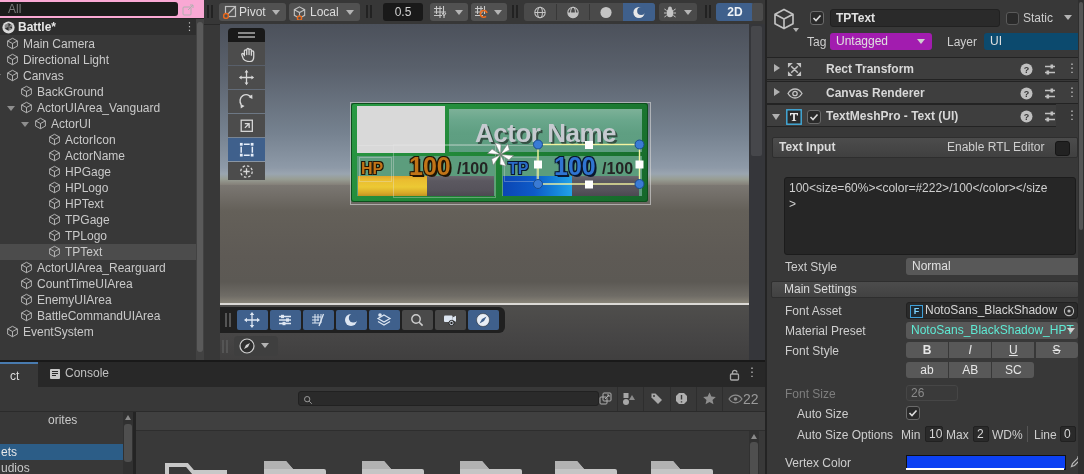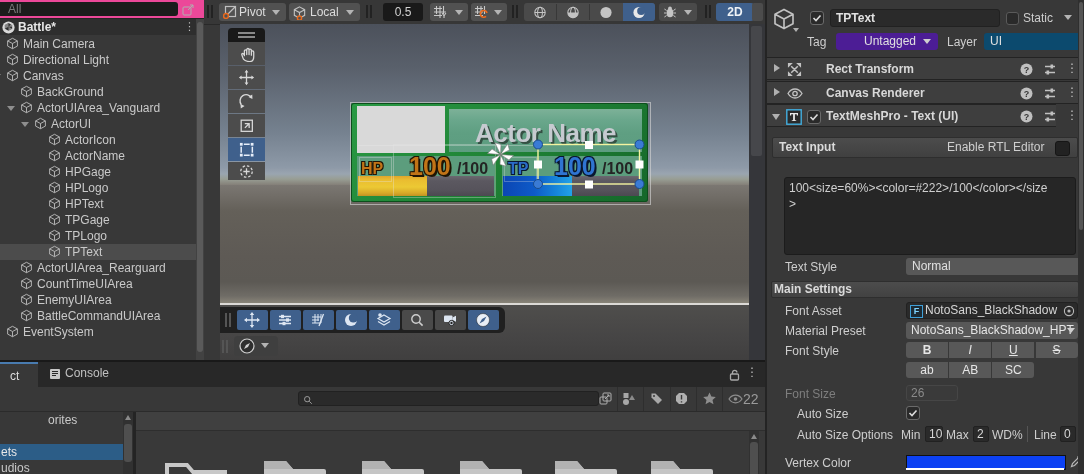--- a/index.html
+++ b/index.html
@@ -5,21 +5,21 @@
 .abs{position:absolute;}
 .row{position:absolute;height:16px;line-height:16px;white-space:nowrap;}
 .cube{width:13px;height:13px;vertical-align:-2px;margin-right:4px;}
 svg{display:block}
 </style></head>
 <body>
 <div id="root">
 
 <div class="abs" id="hier" style="left:0;top:0;width:204px;height:360px;background:#383838;overflow:hidden;">
 
-  <div class="abs" style="left:0;top:0;width:204px;height:18px;background:#ec4899;border-bottom:1px solid #242424;">
+  <div class="abs" style="left:0;top:0;width:204px;height:18px;background:#f9a8d4;border-bottom:1px solid #242424;">
     <div class="abs" style="left:0;top:2px;width:178px;height:14px;background:#1c1c1c;border-radius:0 3px 3px 0;color:#7a7a7a;line-height:14px;padding-left:8px;box-sizing:border-box;">All</div>
     <svg class="abs" style="left:182px;top:3px" width="13" height="13" viewBox="0 0 13 13">
           <rect x="1" y="4" width="8" height="8" rx="1" fill="none" stroke="#b0b0b0"></rect>
           <path d="M6 7l5-5M8 2h3v3" stroke="#b0b0b0" fill="none"></path>
         </svg>
   </div>
 
   <div class="abs" style="left:0;top:19px;width:204px;height:16px;background:#2e2e2e;line-height:16px;">
     <svg class="abs" style="left:2px;top:2px" width="13" height="13" viewBox="0 0 32 32">
           <circle cx="16" cy="16" r="15" fill="#d8d8d8"></circle>
@@ -577,21 +577,21 @@
   <div class="abs" style="left:45px;top:11px;width:14px;height:14px;background:#2a2a2a;border:1px solid #6a6a6a;border-radius:3px;box-sizing:border-box;">
         <svg style="position:absolute;left:1px;top:1px" width="10" height="10" viewBox="0 0 10 10">
           <path d="M1.5 5l2.5 2.5L8.5 2.5" fill="none" stroke="#dcdcdc" stroke-width="1.6"></path>
         </svg>
       </div>
   <div class="abs" style="left:65px;top:9px;width:170px;height:18px;background:#2a2a2a;border:1px solid #212121;border-radius:3px;box-sizing:border-box;line-height:16px;"><span style="margin-left:5px;font-weight:bold;color:#e2e2e2;">TPText</span></div>
   <div class="abs" style="left:241px;top:12px;width:13px;height:13px;background:#2a2a2a;border:1px solid #5a5a5a;border-radius:3px;box-sizing:border-box;"></div>
   <span class="abs" style="left:258px;top:11px;color:#cecece;">Static</span>
   <div class="abs" style="left:299px;top:15px;width:0;height:0;border-left:4px solid transparent;border-right:4px solid transparent;border-top:5px solid #b4b4b4;"></div>
   <span class="abs" style="left:42px;top:35px;color:#cecece;">Tag</span>
-  <div class="abs" style="left:71px;top:33px;width:102px;height:17px;background:#4c1d95;border-radius:3px;line-height:17px;text-align:center;"><span style="margin-left:6px;color:#e0e0e0;">Untagged</span><span class="abs" style="right:7px;top:6px;width:0;height:0;border-left:4px solid transparent;border-right:4px solid transparent;border-top:5px solid #cfcfcf;"></span></div>
+  <div class="abs" style="left:65px;top:33px;width:102px;height:17px;background:#a21caf;border-radius:3px;line-height:17px;"><span style="margin-left:6px;color:#e0e0e0;">Untagged</span><span class="abs" style="right:7px;top:6px;width:0;height:0;border-left:4px solid transparent;border-right:4px solid transparent;border-top:5px solid #cfcfcf;"></span></div>
   <span class="abs" style="left:182px;top:35px;color:#cecece;">Layer</span>
   <div class="abs" style="left:219px;top:33px;width:112px;height:17px;background:#0c4a6e;border-radius:3px;line-height:17px;"><span style="margin-left:6px;color:#e0e0e0;">UI</span><span class="abs" style="right:7px;top:6px;width:0;height:0;border-left:4px solid transparent;border-right:4px solid transparent;border-top:5px solid #cfcfcf;"></span></div>
 
   <div id="comps">
         <div class="abs" style="left:2px;top:57px;width:317px;height:23px;background:#3e3e3e;border-top:1px solid #232323;border-bottom:1px solid #232323;box-sizing:border-box;">
           <div class="abs" style="left:7px;top:6px;width:0;height:0;border-top:4.5px solid transparent;border-bottom:4.5px solid transparent;border-left:6px solid #b0b0b0;"></div>
           <svg class="abs" style="left:20px;top:4px" width="15" height="15" viewBox="0 0 16 16">
             <g fill="#c2c2c2">
               <path d="M1 1h5.2L1 6.2zM15 1h-5.2L15 6.2zM1 15h5.2L1 9.8zM15 15h-5.2L15 9.8z"></path>
               <path d="M4.5 4.5L8 8M11.5 4.5L8 8M4.5 11.5L8 8M11.5 11.5L8 8" stroke="#c2c2c2" stroke-width="1.6"></path>
@@ -656,34 +656,34 @@
     <span style="margin-left:6px;font-weight:bold;color:#dadada;">Text Input</span>
     <span class="abs" style="left:174px;color:#cfcfcf;">Enable RTL Editor</span>
     <div class="abs" style="left:282px;top:3px;width:13px;height:13px;background:#222;border:1px solid #161616;border-radius:3px;"></div>
   </div>
 
   <div class="abs" style="left:19px;top:177px;width:292px;height:78px;background:#262626;border:1px solid #1c1c1c;border-radius:3px;box-sizing:border-box;color:#cfcfcf;font-size:12px;line-height:16px;padding:2px 4px;word-break:break-all;">100&lt;size=60%&gt;&lt;color=#222&gt;/100&lt;/color&gt;&lt;/size<br>&gt;</div>
 
   <span class="abs" style="left:20px;top:260px;color:#cecece;">Text Style</span>
   <div class="abs" style="left:141px;top:258px;width:204px;height:17px;background:#585858;border-radius:3px;line-height:17px;"><span style="margin-left:6px;color:#e0e0e0;">Normal</span><span class="abs" style="right:7px;top:6px;width:0;height:0;border-left:4px solid transparent;border-right:4px solid transparent;border-top:5px solid #cfcfcf;"></span></div>
 
-  <div class="abs" style="left:6px;top:281px;width:308px;height:17px;background:linear-gradient(#4c4c4c,#424242);border:1px solid #2e2e2e;border-radius:2px;box-sizing:border-box;line-height:15px;"><span style="margin-left:2px;font-weight:bold;color:#dadada;">Main Settings</span></div>
+  <div class="abs" style="left:6px;top:281px;width:308px;height:17px;background:linear-gradient(#4c4c4c,#424242);border:1px solid #2e2e2e;border-radius:2px;box-sizing:border-box;line-height:15px;"><span style="margin-left:12px;font-weight:normal;color:#dadada;">Main Settings</span></div>
 
   <span class="abs" style="left:20px;top:304px;color:#cecece;">Font Asset</span>
   <div class="abs" style="left:141px;top:302px;width:172px;height:17px;background:#2a2a2a;border:1px solid #212121;border-radius:3px;box-sizing:border-box;line-height:15px;">
     <span class="abs" style="left:3px;top:2px;width:11px;height:11px;background:#1c2a33;border:1px solid #3fa0d8;font-size:9px;color:#7fd4ff;text-align:center;line-height:11px;font-weight:bold;">F</span>
     <span class="abs" style="left:18px;color:#d6d6d6;">NotoSans_BlackShadow</span>
     <svg class="abs" style="right:2px;top:2px" width="12" height="12" viewBox="0 0 12 12">
           <circle cx="6" cy="6" r="4.6" fill="none" stroke="#b8b8b8" stroke-width="1.1"></circle>
           <circle cx="6" cy="6" r="1.6" fill="#b8b8b8"></circle>
         </svg>
   </div>
 
   <span class="abs" style="left:20px;top:324px;color:#cecece;">Material Preset</span>
-  <div class="abs" style="left:141px;top:322px;width:172px;height:17px;background:#585858;border-radius:3px;line-height:17px;overflow:hidden;"><span style="margin-left:5px;color:#e5e5e5;">NotoSans_BlackShadow_HPT</span><span class="abs" style="right:3px;top:6px;width:0;height:0;border-left:4px solid transparent;border-right:4px solid transparent;border-top:5px solid #cfcfcf;"></span></div>
+  <div class="abs" style="left:141px;top:322px;width:172px;height:17px;background:#585858;border-radius:3px;line-height:17px;overflow:hidden;"><span style="margin-left:5px;color:#5eead4;">NotoSans_BlackShadow_HPT</span><span class="abs" style="right:3px;top:6px;width:0;height:0;border-left:4px solid transparent;border-right:4px solid transparent;border-top:5px solid #cfcfcf;"></span></div>
 
   <span class="abs" style="left:20px;top:344px;color:#cecece;">Font Style</span>
   <div id="fsbtns">
         <div class="abs" style="left:141px;top:342px;width:42px;height:16px;background:#585858;border-radius:3px 0 0 3px;text-align:center;line-height:16px;color:#e6e6e6;font-weight:bold;">B</div>
         <div class="abs" style="left:184.2px;top:342px;width:42px;height:16px;background:#585858;border-radius:0;text-align:center;line-height:16px;color:#e6e6e6;font-style:italic;">I</div>
         <div class="abs" style="left:227.4px;top:342px;width:42px;height:16px;background:#585858;border-radius:0;text-align:center;line-height:16px;color:#e6e6e6;text-decoration:underline;">U</div>
         <div class="abs" style="left:270.6px;top:342px;width:42px;height:16px;background:#585858;border-radius:0 3px 3px 0;text-align:center;line-height:16px;color:#e6e6e6;text-decoration:line-through;">S</div>
         <div class="abs" style="left:141px;top:362px;width:42px;height:16px;background:#585858;border-radius:3px 0 0 3px;text-align:center;line-height:16px;color:#e6e6e6;">ab</div>
         <div class="abs" style="left:184.2px;top:362px;width:42px;height:16px;background:#585858;border-radius:0;text-align:center;line-height:16px;color:#e6e6e6;">AB</div>
         <div class="abs" style="left:227.4px;top:362px;width:42px;height:16px;background:#585858;border-radius:0 3px 3px 0;text-align:center;line-height:16px;color:#e6e6e6;">SC</div>

